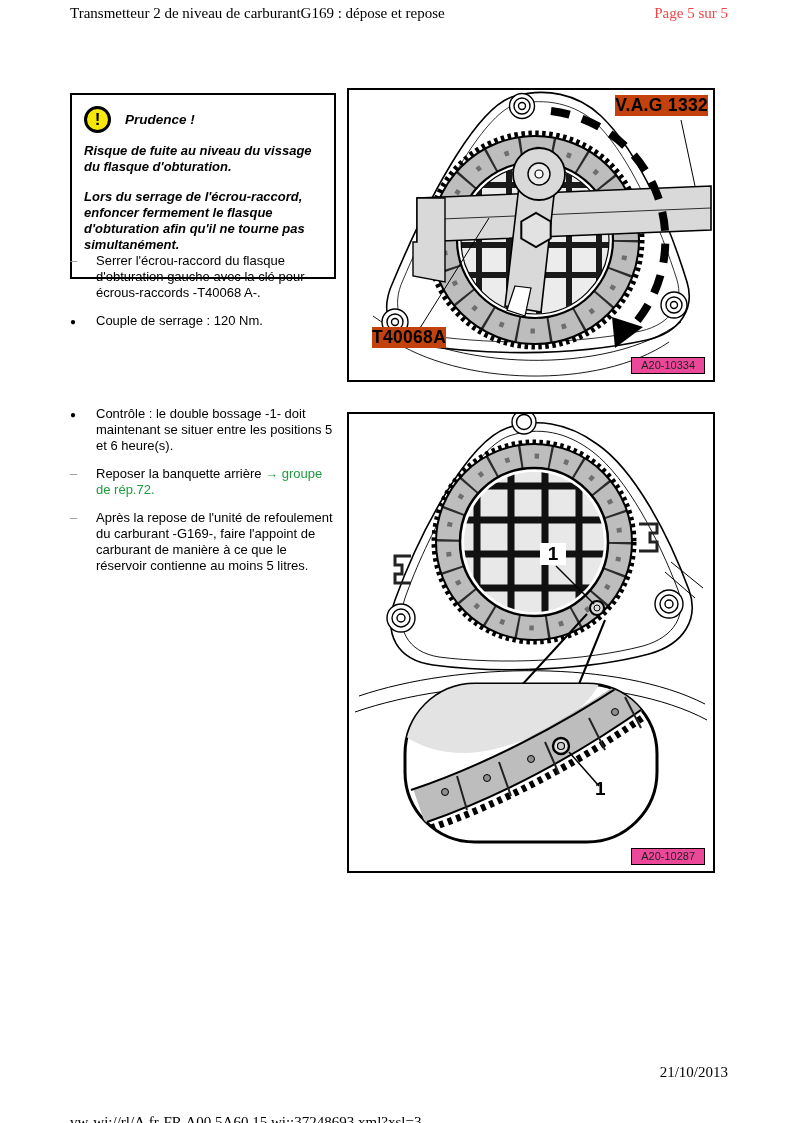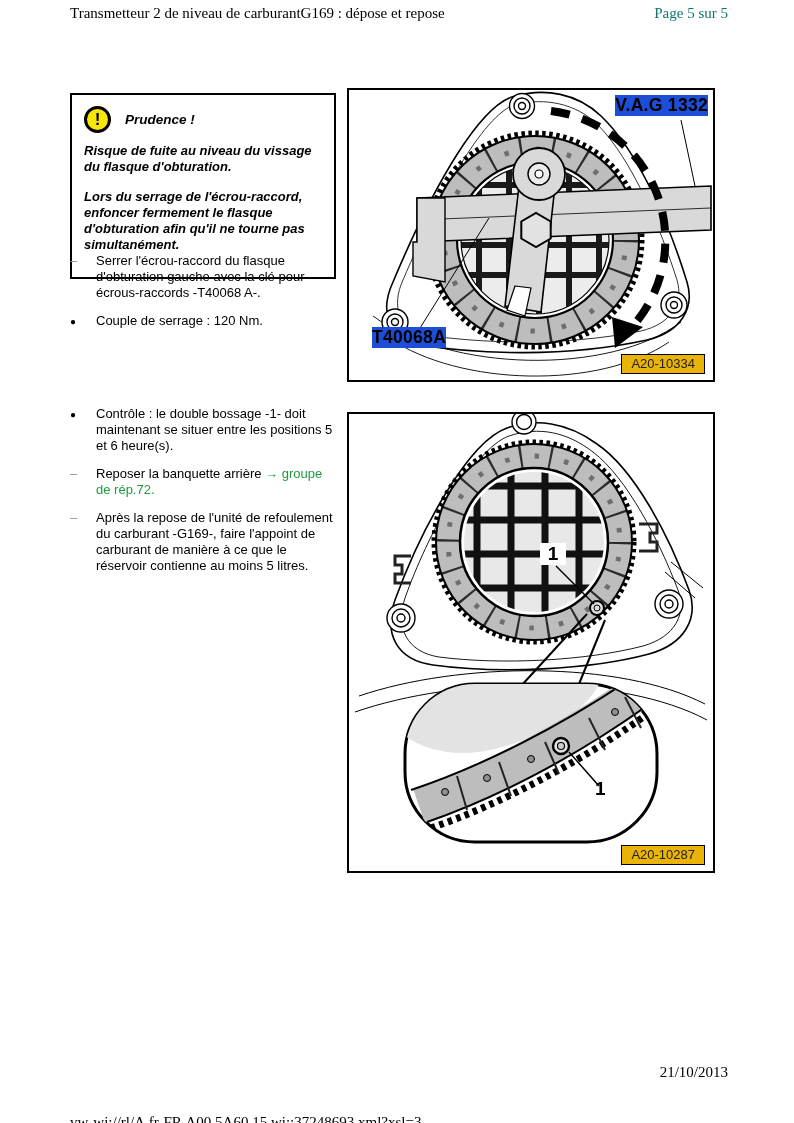--- a/index.html
+++ b/index.html
@@ -8,21 +8,21 @@
     position:relative; width:794px; height:1123px; background:#ffffff;
     font-family:"Liberation Sans", sans-serif; color:#000; overflow:hidden;
   }
   
   .hdr-title {
     position:absolute; left:70px; top:5px; font-family:"Liberation Serif", serif;
     font-size:15px; color:#000;
   }
   .hdr-page {
     position:absolute; right:66px; top:5px; font-family:"Liberation Serif", serif;
-    font-size:15px; color:#0f766e;
+    font-size:15px; color:#ef4444;
   }
   .ftr-src {
     position:absolute; left:70px; top:1094px; font-family:"Liberation Serif", serif;
     font-size:15px; color:#000;margin-top:20px;
   }
   .ftr-date {
     position:absolute; right:66px; top:1064px; font-family:"Liberation Serif", serif;
     font-size:15px; color:#000;
   }
   
@@ -53,30 +53,30 @@
   .step .bullet.dot  { color:#000; font-size:10px; line-height:17px; }
   .step .txt { font-size:13px; line-height:16px; width:244px; }
   .green-link { color:#1e9b3e; cursor:pointer; }
   
   .figure {
     position:absolute; left:347px; background:#fff; border:2.5px solid #000;
   }
   .fig1 { top:88px;  width:368px; height:294px; }
   .fig2 { top:412px; width:368px; height:461px; }
   .figure svg { position:absolute; left:0; top:0; }
-  .fig-label { position:absolute; font-weight:bold; font-size:17.5px; letter-spacing:0.3px; background:#1d4ed8; }
+  .fig-label { position:absolute; font-weight:bold; font-size:17.5px; letter-spacing:0.3px; background:#c2410c; }
   .lbl-vag    { right:5px; top:5px; }
   .lbl-t40068 { left:7px;  top:237px;margin-left:16px; }
   .callout-1-upper { position:absolute; left:191px; top:129px; width:26px; text-align:center;
                      font-weight:bold; font-size:19px; background:#fff; }
   .callout-1-lower { position:absolute; left:246px; top:364px;
                      font-weight:bold; font-size:19px; }
   .refbox {
     position:absolute; right:8px; bottom:6px; border:1.5px solid #000;
-    padding:1px 9px 2px 9px; font-size:13px; background:#eab308; color:#222;
+    padding:1px 9px 2px 9px; font-size:11px; background:#ec4899; color:#222;
   }
 </style>
 </head>
 <body>
 
 <div class="page">
 
   <div class="hdr-title">Transmetteur 2 de niveau de carburantG169 : dépose et repose</div>
   <div class="hdr-page">Page 5 sur 5</div>
 

